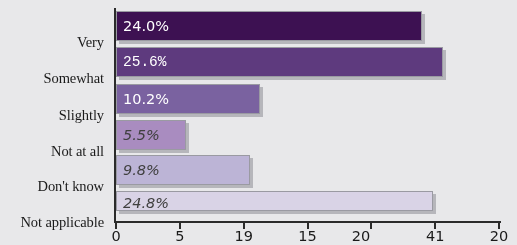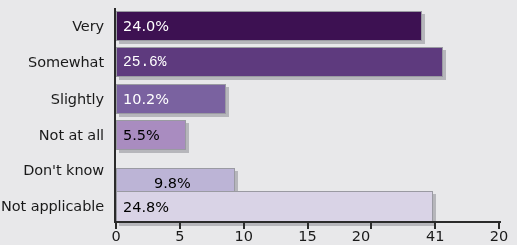--- a/index.html
+++ b/index.html
@@ -18,23 +18,24 @@
     position: relative;
     width: 517px;
     height: 245px;
     background: #e8e8ea;
   }
 
   
   .cat-labels {
     position: absolute;
     left: 0;
-    top: 0;
+    top: 16px;
     width: 110px;
     height: 228px;
+    font-family: Liberation Serif, serif;
   }
   .cat-label {
     position: absolute;
     right: 6px;
     text-align: right;
     white-space: nowrap;
     color: #1a1a1a;
     font-size: 14.5px;
     line-height: 1;
     letter-spacing: -0.1px;
@@ -96,21 +97,21 @@
     display: flex;
     align-items: center;
   }
   .bar-value {
     padding-left: 6px;
     font-size: 14.5px;
     line-height: 1;
     white-space: nowrap;
   }
   .val-light { color: #ffffff; }
-  .val-dark  { color: #000000; }
+  .val-dark  { color: #404040; font-style: italic; }
 </style>
 </head>
 <body>
 
 <div id="chart-root">
 
   <div class="cat-labels">
       <div class="cat-label" style="top: 19px;">Very</div>
       <div class="cat-label" style="top: 55px;">Somewhat</div>
       <div class="cat-label" style="top: 128px;">Not at all</div>
@@ -120,42 +121,42 @@
     </div>
 
   <div class="plot">
     <div class="y-axis"></div>
   <div class="bar" style="top: 11px; height: 30px; width: 306.4px; background: rgb(61, 17, 82);">
         <span class="bar-value val-light">24.0%</span>
       </div>
       <div class="bar" style="top: 47px; height: 30px; width: 326.827px; background: rgb(94, 58, 126); font-family: Liberation Mono, monospace;">
         <span class="bar-value val-light">25.6%</span>
       </div>
-      <div class="bar" style="top: 84px; height: 30px; width: 110px; background: rgb(122, 98, 160);">
+      <div class="bar" style="top: 84px; height: 30px; width: 144px; background: rgb(122, 98, 160);">
         <span class="bar-value val-light">10.2%</span>
       </div>
       <div class="bar" style="top: 120px; height: 30px; width: 70.2167px; background: rgb(169, 140, 192);">
         <span class="bar-value val-dark">5.5%</span>
       </div>
-      <div class="bar" style="top: 168px; height: 30px; width: 119px; background: rgb(188, 180, 214); padding-left: 31px;">
+      <div class="bar" style="top: 155px; height: 30px; width: 134px; background: rgb(188, 180, 214);">
         <span class="bar-value val-dark">9.8%</span>
       </div>
-      <div class="bar" style="top: 191px; height: 32px; width: 316.613px; background: rgb(217, 211, 230);">
+      <div class="bar" style="top: 191px; height: 20px; width: 316.613px; background: rgb(217, 211, 230); align-items: flex-end;">
         <span class="bar-value val-dark">24.8%</span>
       </div>
     </div>
 
   <div class="x-axis"></div>
   <div id="ticks-layer">
       <div class="tick" style="left: 115px;"></div>
       <div class="tick-label" style="left: 116px;">0</div>
       <div class="tick" style="left: 178.833px;"></div>
       <div class="tick-label" style="left: 179.833px;">5</div>
       <div class="tick" style="left: 242.667px;"></div>
-      <div class="tick-label" style="left: 243.667px;">10</div>
+      <div class="tick-label" style="left: 243.667px;">19</div>
       <div class="tick" style="left: 306.5px;"></div>
       <div class="tick-label" style="left: 307.5px;">15</div>
       <div class="tick" style="left: 370.333px;"></div>
       <div class="tick-label" style="left: 361px;">20</div>
       <div class="tick" style="left: 434.167px;"></div>
       <div class="tick-label" style="left: 435.167px;">41</div>
       <div class="tick" style="left: 498px;"></div>
       <div class="tick-label" style="left: 499px;">20</div>
     </div>
 

